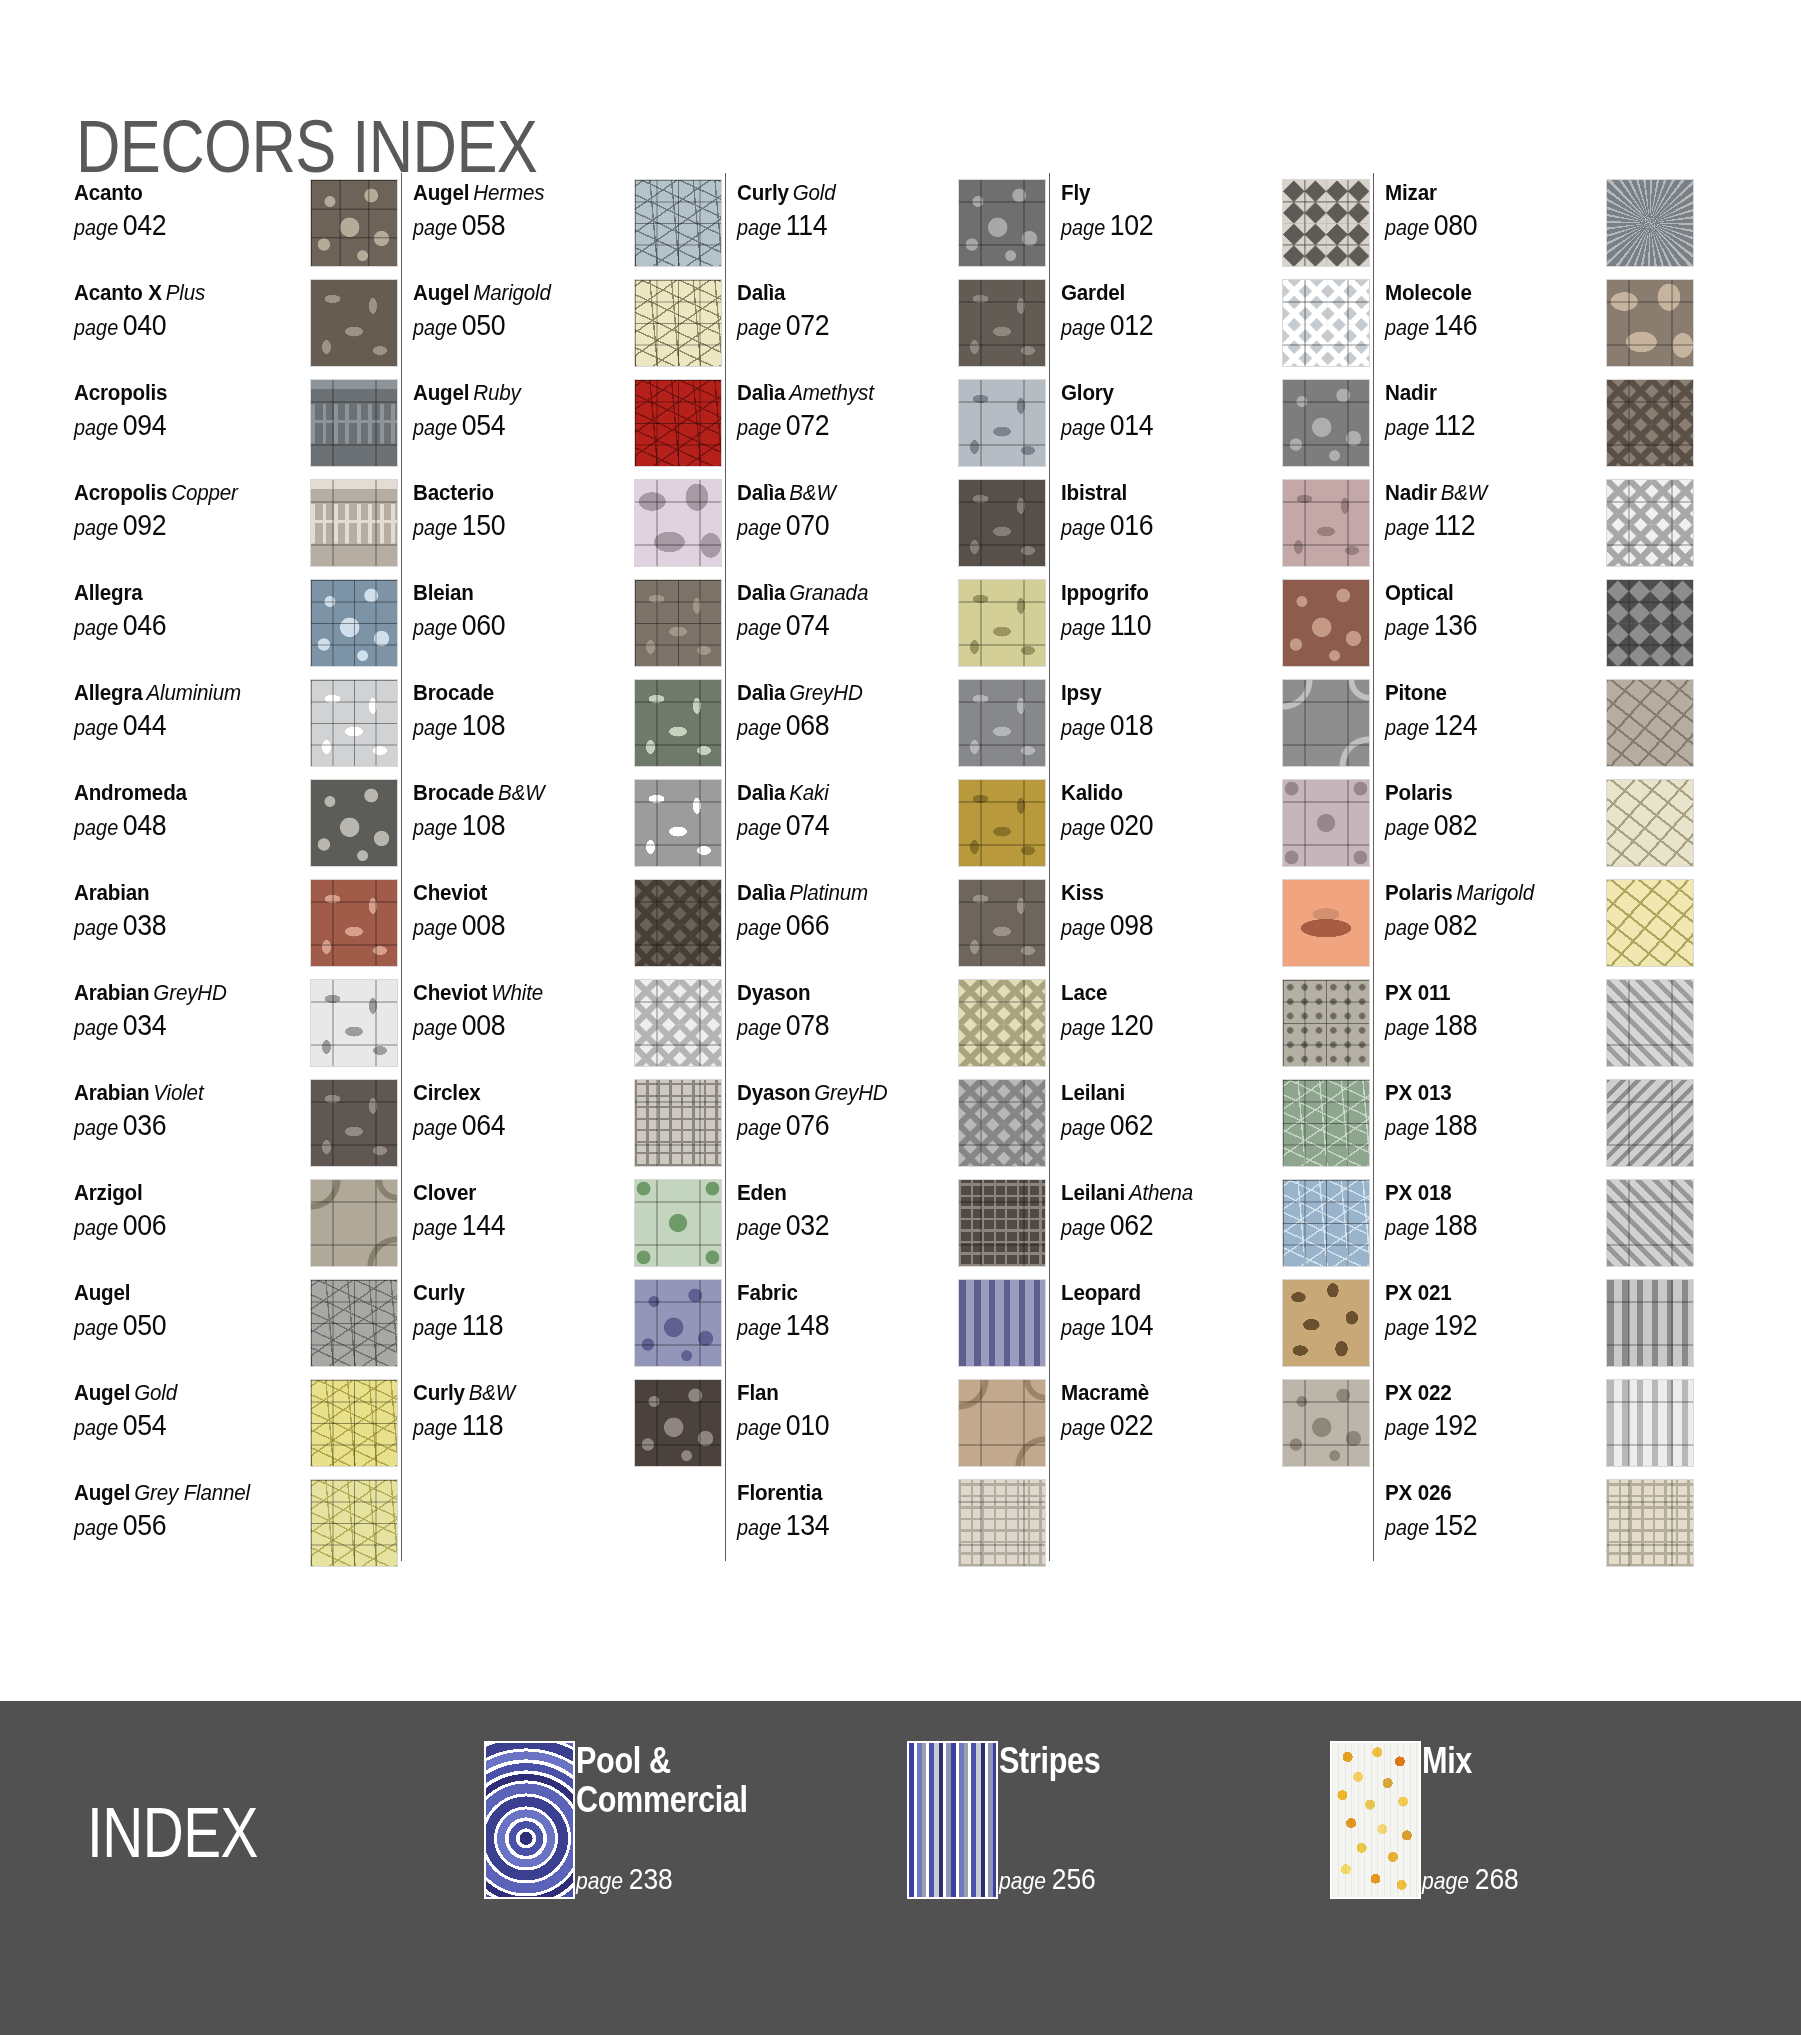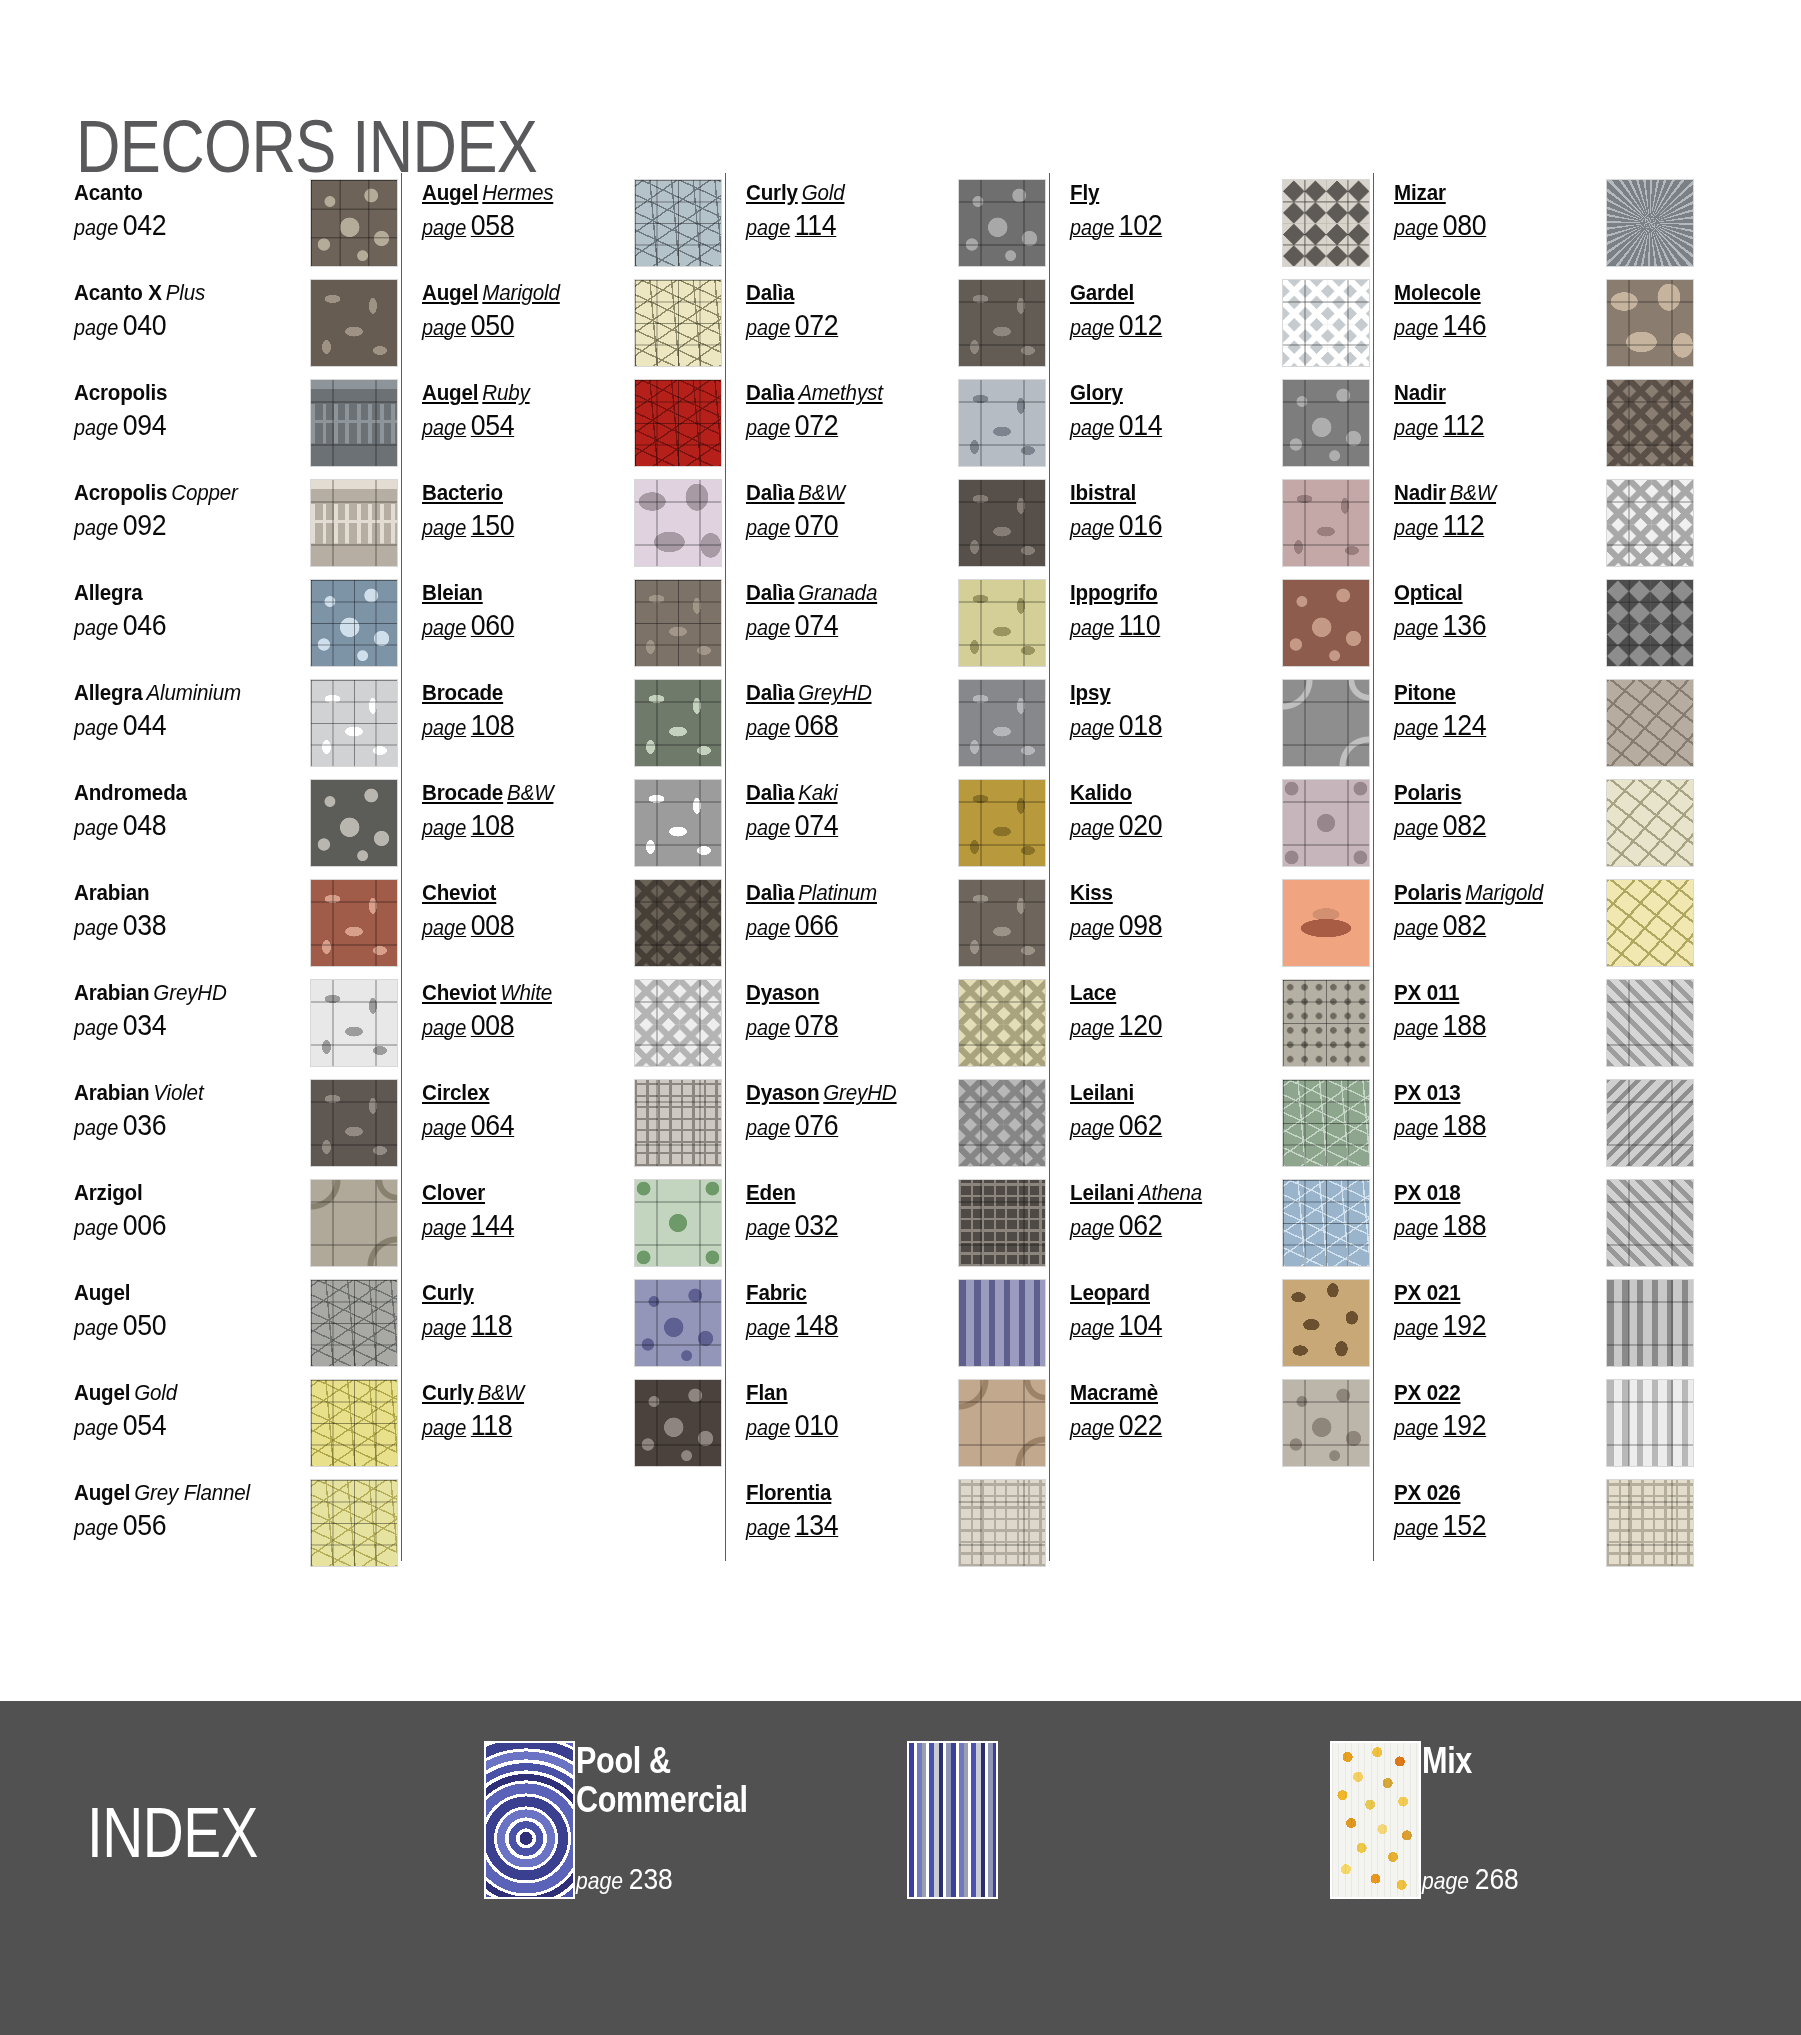--- a/index.html
+++ b/index.html
@@ -33,21 +33,21 @@
     left:74px; top:179px;
     width:1665px; height:1406px;
     display:flex;
     gap:0;
   }
   .col{
     position:relative;
     width:324px;
     box-sizing:border-box;
   }
-  .col + .col{ padding-left:24px;text-decoration:underline; }
+  .col + .col{ padding-left:15px; }
   .col + .col::before{
     content:"";
     position:absolute; left:2.9px; top:-5.8px;
     width:1.4px; height:1388px;
     background:#5d5d5d;
   }
 
   .entry{
     position:relative;
     height:100px;
@@ -1033,20 +1033,24 @@
           <div class="f-text">
             <div class="f-label">Pool &amp;
 Commercial</div>
             <div class="f-page"><span class="pw">page</span><span class="pn">238</span></div>
           </div>
         </div>
         <div class="footer-item" style="left: 907px;">
           <div class="f-thumb">
             <div class="stripes-tex"></div>
           </div>
+          <div class="f-text">
+            <div class="f-label">Stripes</div>
+            <div class="f-page"><span class="pw">page</span><span class="pn">256</span></div>
+          </div>
         </div>
         <div class="footer-item" style="left: 1330px;">
           <div class="f-thumb">
             <div class="mix-tex"></div>
           </div>
           <div class="f-text">
             <div class="f-label">Mix</div>
             <div class="f-page"><span class="pw">page</span><span class="pn">268</span></div>
           </div>
         </div>

